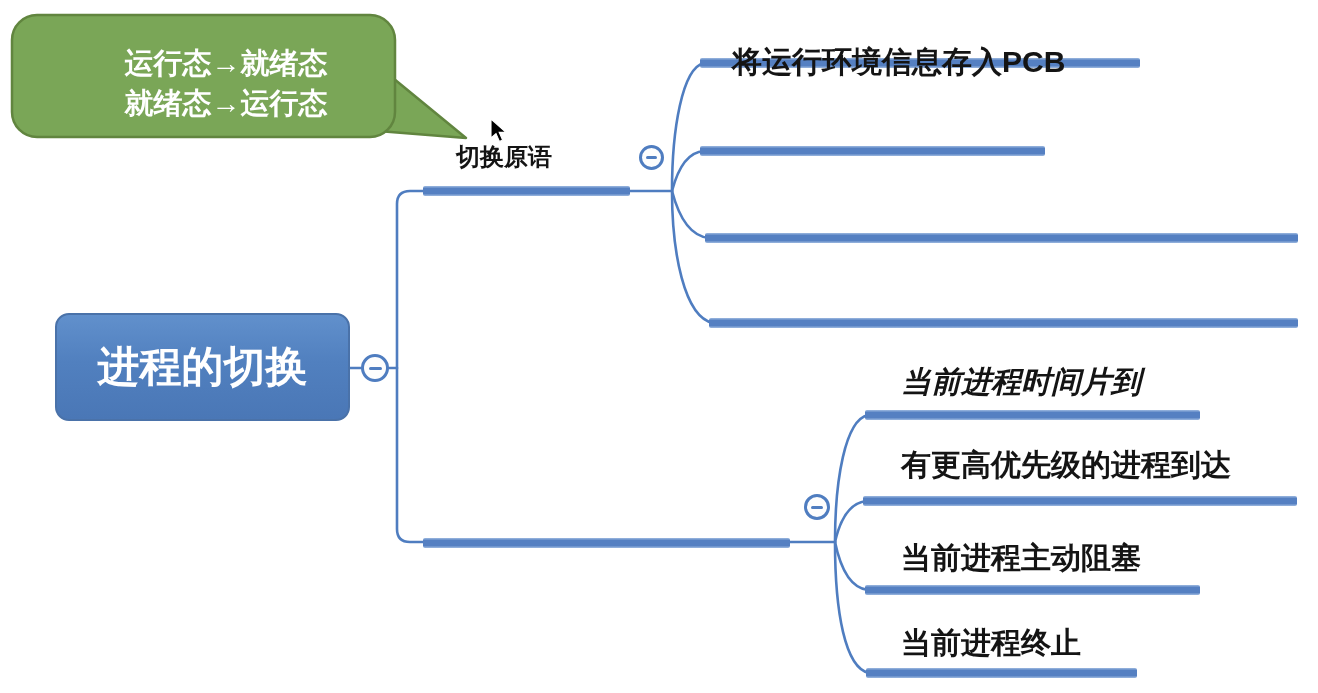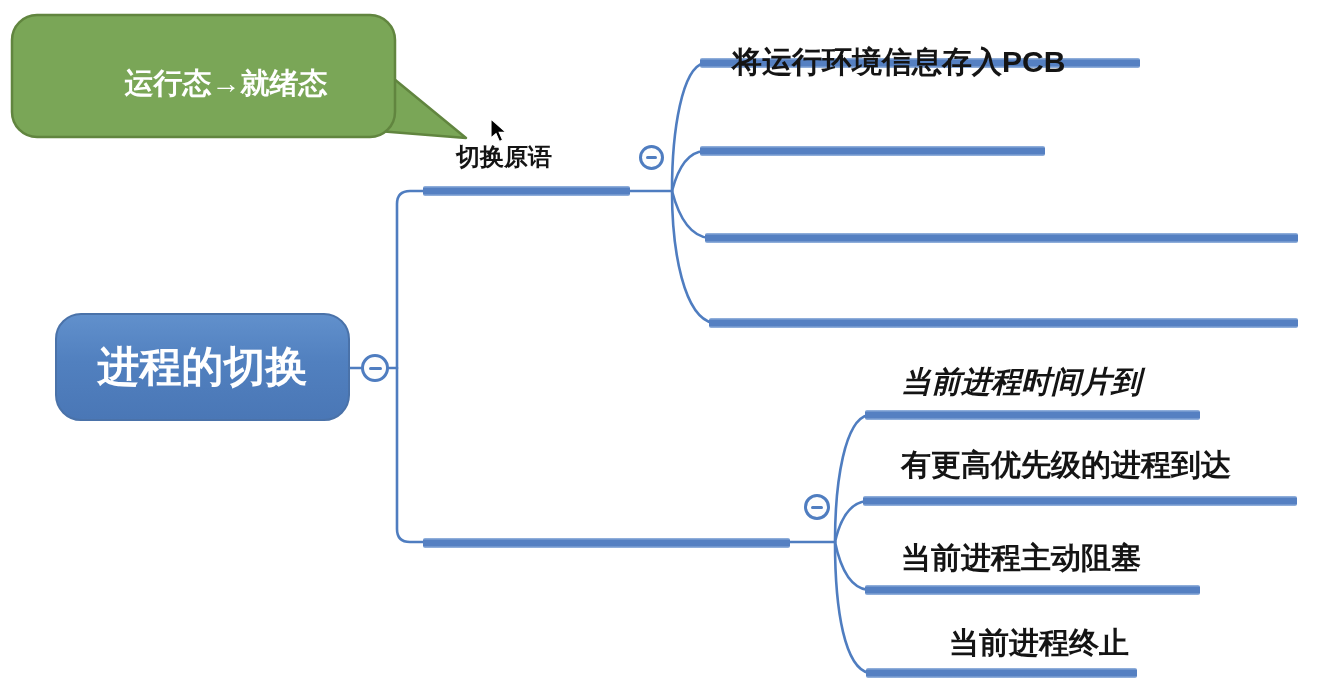--- a/index.html
+++ b/index.html
@@ -16,21 +16,21 @@
   .branch-label{font-size:24px;}
   
   .bar{
     position:absolute;height:10px;border-radius:2px;
     background:linear-gradient(180deg,#9db9e0 0%,#5580c2 25%,#5580c2 75%,#9db9e0 100%);
   }
   
   #root-node{
     position:absolute;left:55px;top:313px;width:295px;height:108px;
     background:linear-gradient(180deg,#6190cc 0%,#5180bf 45%,#4a77b6 100%);
-    border:2px solid #4a72a9;border-radius:26px;box-sizing:border-box;
+    border:2px solid #4a72a9;border-radius:14px;box-sizing:border-box;
     display:flex;align-items:center;justify-content:center;
   }
   #root-node .root-text{color:#ffffff;font-weight:700;font-size:42px;white-space:nowrap;}
   
   .badge{
     position:absolute;background:#fdfdfd;border:3px solid #4f7dc0;border-radius:50%;
     box-sizing:border-box;display:flex;align-items:center;justify-content:center;
   }
   .badge .minus{background:#4f7dc0;border-radius:2px;}
   #badge-root{left:361px;top:354px;width:28px;height:28px;}
@@ -48,21 +48,21 @@
   
   #lbl-branch1{left:456px;top:140px;}
   #lbl-branch2{left:458px;top:490px;}
   #lbl-t1{left:732px;top:13px;margin-top:32px;}
   #lbl-t2{left:732px;top:100px;}
   #lbl-t3{left:732px;top:188px;}
   #lbl-t4{left:730px;top:273px;}
   #lbl-b1{left:901px;top:365px;font-style:italic;}
   #lbl-b2{left:901px;top:448px;}
   #lbl-b3{left:901px;top:541px;}
-  #lbl-b4{left:901px;top:626px;margin-left:48px;}
+  #lbl-b4{left:901px;top:626px;}
   
   #bar-branch1{left:423px;top:186px;width:207px;}
   #bar-branch2{left:423px;top:538px;width:367px;}
   #bar-t1{left:700px;top:58px;width:440px;}
   #bar-t2{left:700px;top:146px;width:345px;}
   #bar-t3{left:705px;top:233px;width:593px;}
   #bar-t4{left:709px;top:318px;width:589px;}
   #bar-b1{left:865px;top:410px;width:335px;}
   #bar-b2{left:863px;top:496px;width:434px;}
   #bar-b3{left:865px;top:585px;width:335px;}
@@ -96,20 +96,21 @@
       <path d="M 790 542 H 835"></path>
       <path d="M 835 542 C 835 480 845 420 868 415"></path>
       <path d="M 835 542 C 840 520 850 503 866 501"></path>
       <path d="M 835 542 C 840 566 850 588 868 590"></path>
       <path d="M 835 542 C 835 612 845 668 869 673"></path>
     </g>
   </svg>
 
   <div id="callout-text">
     <span>运行态→就绪态</span>
+    <span>就绪态→运行态</span>
   </div>
 
   <div id="root-node">
     <span class="root-text">进程的切换</span>
   </div>
 
   <div class="bar" id="bar-branch1"></div>
   <div class="bar" id="bar-branch2"></div>
   <div class="bar" id="bar-t1"></div>
   <div class="bar" id="bar-t2"></div>

